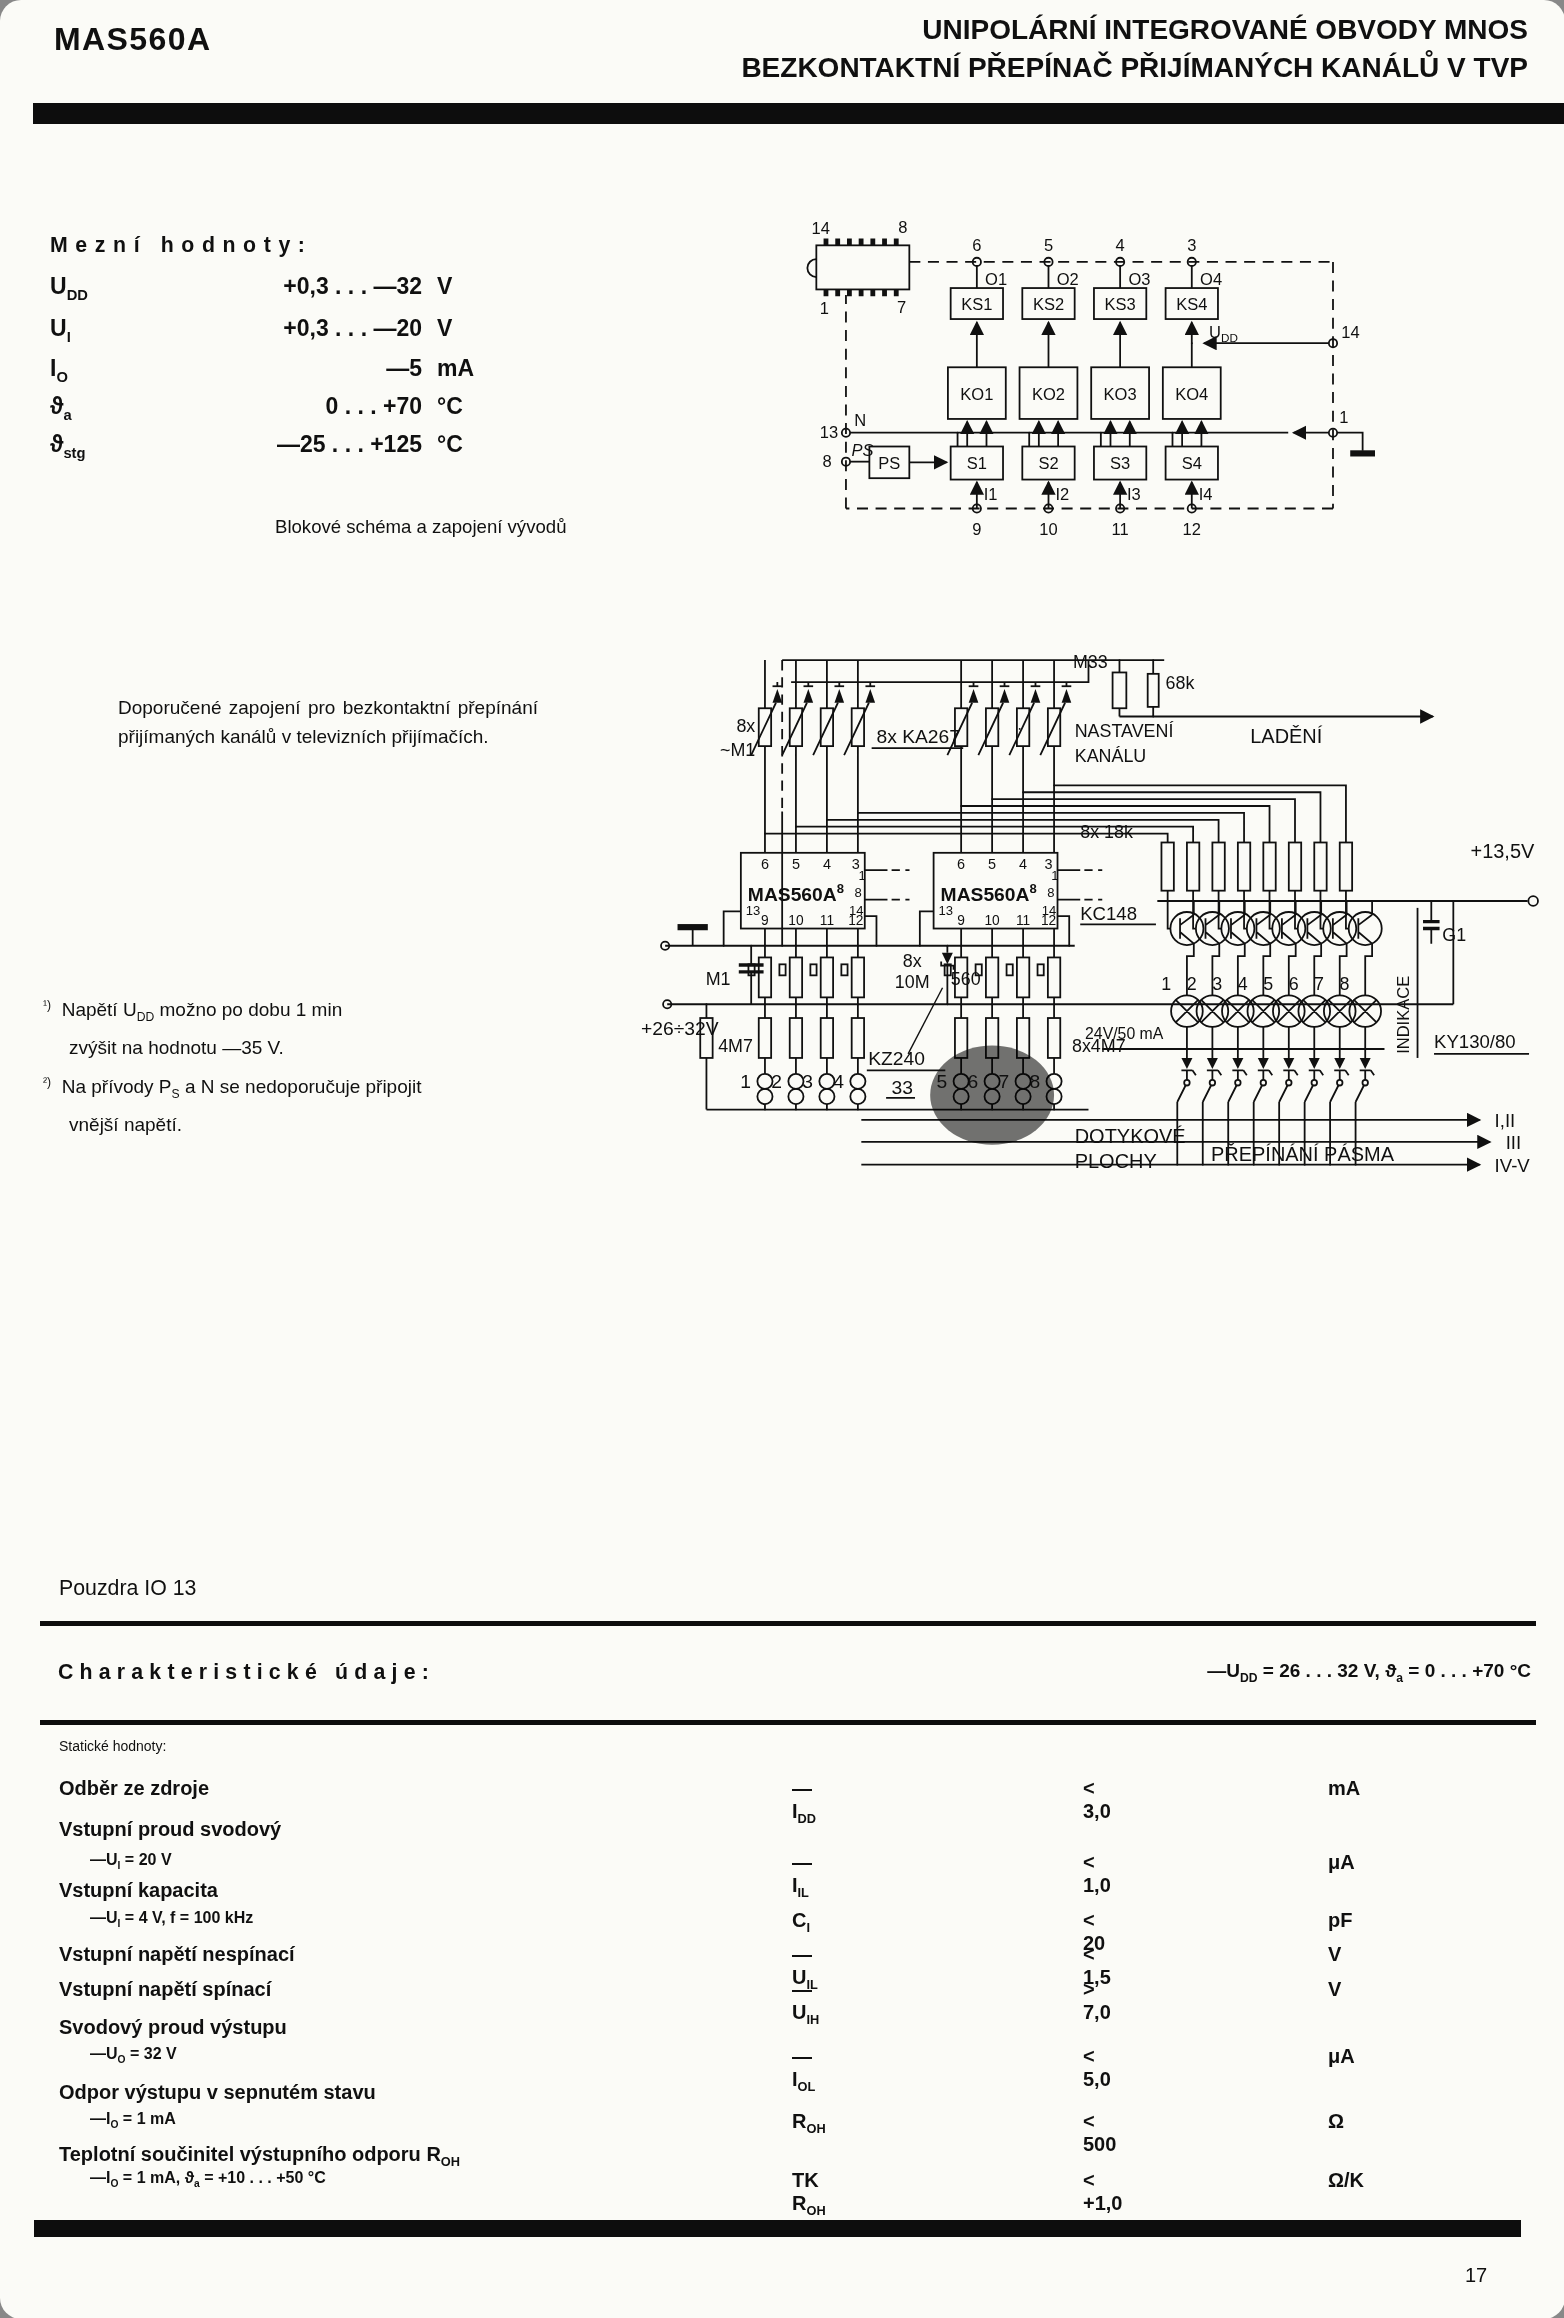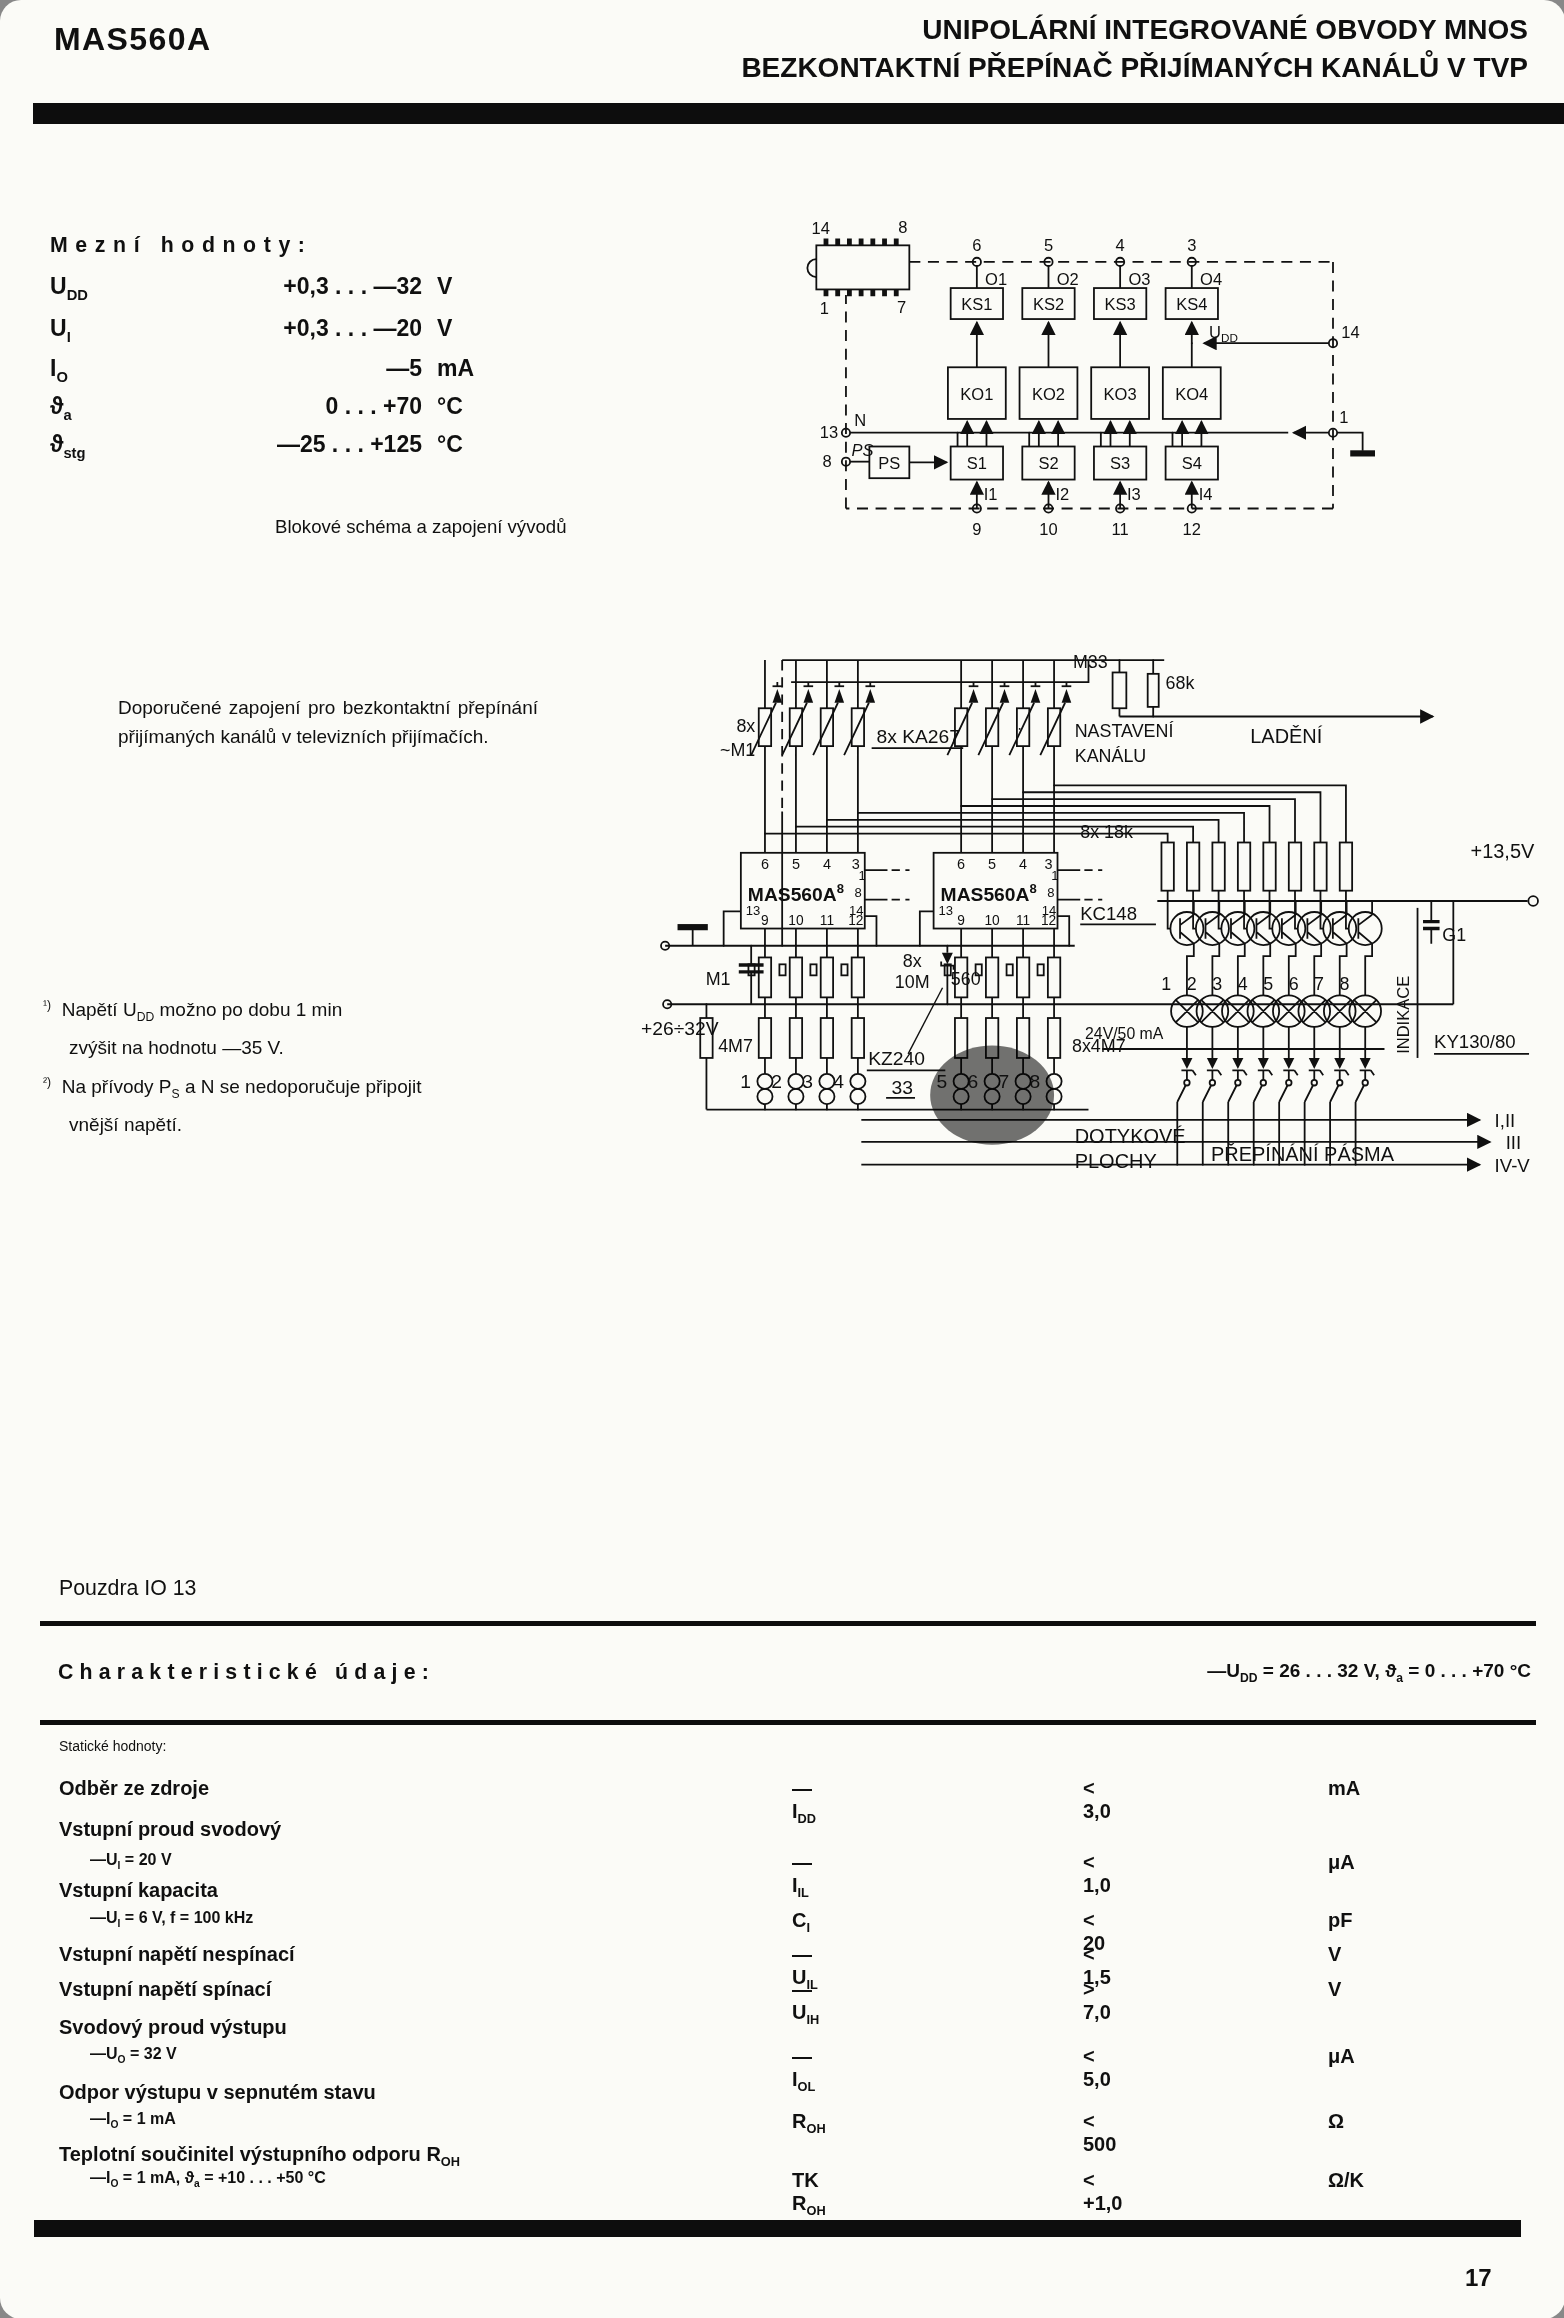--- a/index.html
+++ b/index.html
@@ -26,21 +26,21 @@
   .chartitle{left:58px;top:1660px;font-size:21.3px;font-weight:bold;letter-spacing:6.2px;}
   .charcond{right:34px;top:1660px;font-size:19px;font-weight:bold;text-align:right;}
   .sttitle{left:59px;top:1738px;font-size:14px;font-weight:normal;}
   .strow{left:59px;font-size:20px;font-weight:bold;}
   .stcond{left:90px;font-size:16px;font-weight:bold;}
   .vline{font-size:20px;font-weight:bold;}
   .vline .sy{position:absolute;left:792px;}
   .vline .va{position:absolute;left:1083px;}
   .vline .un{position:absolute;left:1328px;}
   .botbar{left:34px;top:2220px;width:1487px;height:16.5px;}
-  .pgnum{left:1465px;top:2264px;font-size:24px;font-weight:bold;}
+  .pgnum{left:1465px;top:2264px;font-size:20px;font-weight:normal;}
   svg text{fill:#101010;}
   svg .dg path,svg .dg line,svg .dg circle,svg .dg rect,svg .dg polyline{stroke:#101010;fill:none;stroke-width:2.6px;}
   svg .fillb{fill:#101010;stroke:none;}
   svg .boxw{fill:#fbfbf7;}
   svg .dots{stroke:#101010;stroke-width:9px;stroke-linecap:round;fill:none;}
   svg .thick{stroke-width:4px;}
 </style>
 </head>
 <body>
 
@@ -531,21 +531,21 @@
     <span>—U</span><sub>I</sub><span> = 20 V</span>
   </div>
   <div class="abs vline" style="left:0;top:1851px">
     <span class="sy"><span>—I</span><sub>IL</sub></span>
     <span class="va">&lt; 1,0</span>
     <span class="un">μA</span>
   </div>
 
   <div class="abs strow" style="top:1879px">Vstupní kapacita</div>
   <div class="abs stcond" style="top:1909px">
-    <span>—U</span><sub>I</sub><span> = 6 V, f = 100 kHz</span>
+    <span>—U</span><sub>I</sub><span> = 4 V, f = 100 kHz</span>
   </div>
   <div class="abs vline" style="left:0;top:1909px">
     <span class="sy"><span>C</span><sub>I</sub></span>
     <span class="va">&lt; 20</span>
     <span class="un">pF</span>
   </div>
 
   <div class="abs strow" style="top:1943px">Vstupní napětí nespínací</div>
   <div class="abs vline" style="left:0;top:1943px">
     <span class="sy"><span>—U</span><sub>IL</sub></span>

